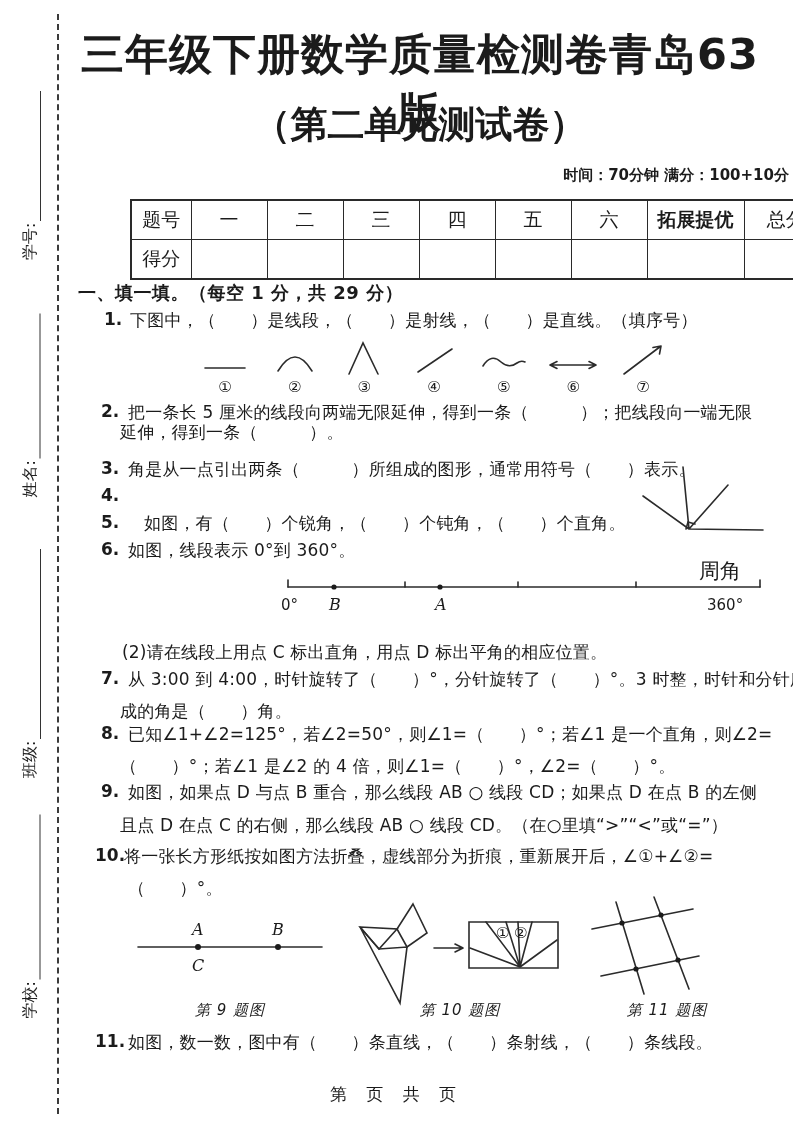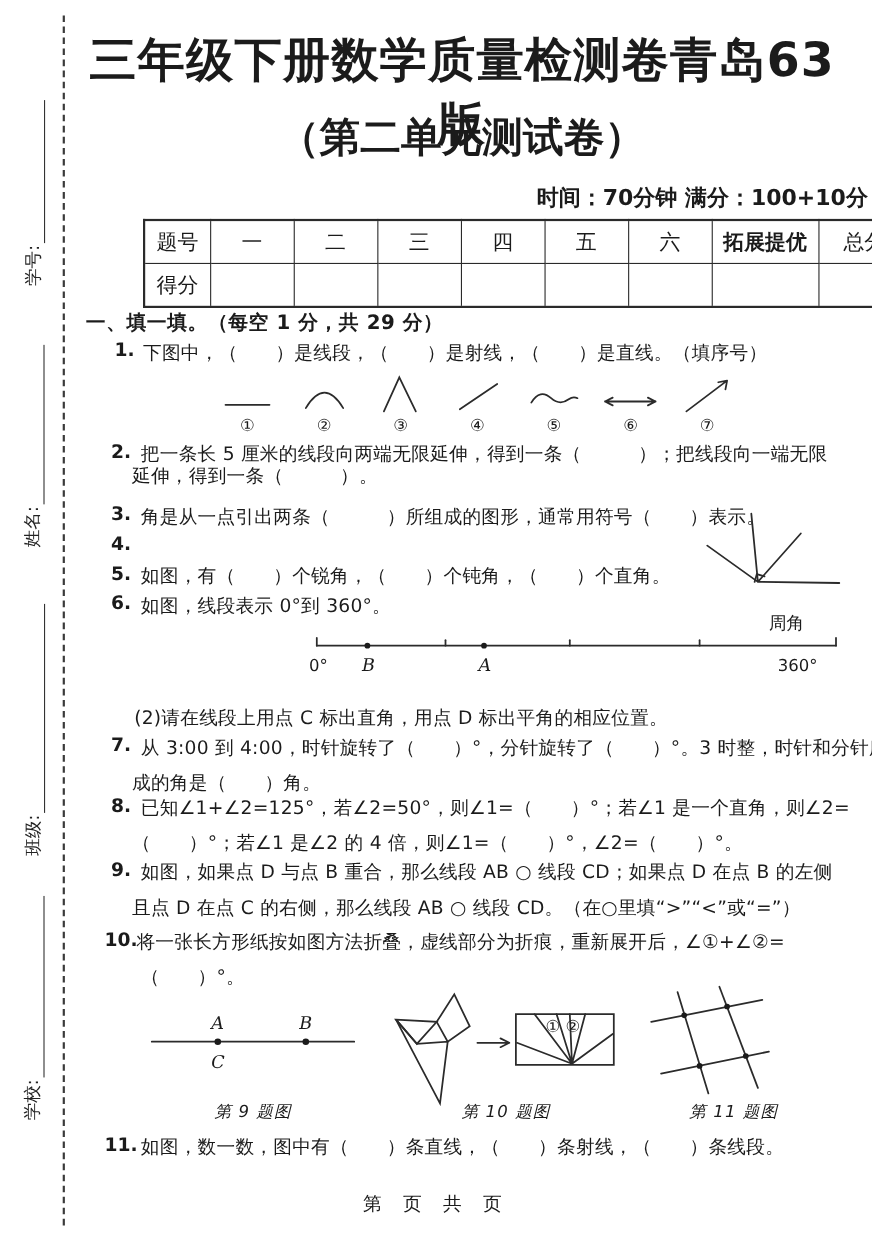--- a/index.html
+++ b/index.html
@@ -5,21 +5,21 @@
   html,body{margin:0;padding:0;background:#e8e8e8;}
   #paper{
     position:relative;width:793px;height:1122px;background:#ffffff;
     font-family:"DejaVu Sans","Liberation Sans",sans-serif;color:#1b1b1b;
     overflow:hidden;margin:0 auto;
   }
   .abs{position:absolute;}
   
   .title{left:60px;top:26px;width:720px;text-align:center;font-size:43px;font-weight:900;letter-spacing:1px;}
   .subtitle{left:60px;top:100px;width:720px;text-align:center;font-size:37px;font-weight:800;}
-  .meta{right:4px;top:166px;font-size:20px;font-weight:700;}
+  .meta{right:4px;top:166px;font-size:15px;font-weight:700;}
   
   table.score{position:absolute;left:93px;top:199px;width:697px;border-collapse:collapse;table-layout:fixed;}
   table.score td{border:1.6px solid #2a2a2a;height:38px;text-align:center;font-size:19px;padding:0;}
   table.score{border:2px solid #2a2a2a;margin-left:37px;}
   td.bold{font-weight:700;font-size:17px;}
   
   .dashline{left:57px;top:14px;height:1100px;border-left:2px dashed #3a3a3a;width:0;}
   .sfield{position:absolute;transform:rotate(-90deg);transform-origin:center;white-space:nowrap;
           display:flex;align-items:flex-end;font-size:16px;color:#222;}
   .sfield .fl-line{display:inline-block;border-bottom:1.6px solid #333;height:14px;margin-left:2px;}
@@ -175,31 +175,31 @@
   <span class="qnum" style="left:101px;top:401px;">2.</span>
   <div class="abs qline" style="left:128px;top:401px;">把一条长 5 厘米的线段向两端无限延伸，得到一条（　　　）；把线段向一端无限</div>
   <div class="abs qline" style="left:120px;top:421px;">延伸，得到一条（　　　）。</div>
 
   <span class="qnum" style="left:101px;top:458px;">3.</span>
   <div class="abs qline" style="left:128px;top:458px;">角是从一点引出两条（　　　）所组成的图形，通常用符号（　　）表示。</div>
 
   <span class="qnum" style="left:101px;top:485px;">4.</span>
 
   <span class="qnum" style="left:101px;top:512px;">5.</span>
-  <div class="abs qline" style="left:128px;top:512px;">如图，有（　　）个锐角，（　　）个钝角，（　　）个直角。</div>
+  <div class="abs qline" style="left:144px;top:512px;">如图，有（　　）个锐角，（　　）个钝角，（　　）个直角。</div>
 
   <svg style="left:638px;top:463px;" width="158" height="72">
     <path class="stroke" d="M51 66 L5 33 M51 66 L45 4 M51 66 L90 22 M51 66 L125 67"></path>
     <path class="stroke" d="M48 66 l2 -7 l7 2" stroke-width="1.2"></path>
   </svg>
 
   <span class="qnum" style="left:101px;top:539px;">6.</span>
   <div class="abs qline" style="left:128px;top:539px;">如图，线段表示 0°到 360°。</div>
 
-  <div class="abs ticklabel" style="left:699px;top:557px;font-size:16px;">周角</div>
+  <div class="abs ticklabel" style="left:699px;top:557px;font-size:21px;">周角</div>
   <svg style="left:278px;top:578px;" width="487" height="16">
     <line class="stroke" x1="10" y1="9" x2="482" y2="9"></line>
     <line class="stroke" x1="10" y1="2" x2="10" y2="9"></line>
     <line class="stroke" x1="482" y1="2" x2="482" y2="9"></line>
     <line class="stroke" x1="127" y1="4" x2="127" y2="9"></line>
     <line class="stroke" x1="240" y1="4" x2="240" y2="9"></line>
     <line class="stroke" x1="358" y1="4" x2="358" y2="9"></line>
     <circle class="dot" cx="56" cy="9" r="2.6"></circle>
     <circle class="dot" cx="162" cy="9" r="2.6"></circle>
   </svg>

